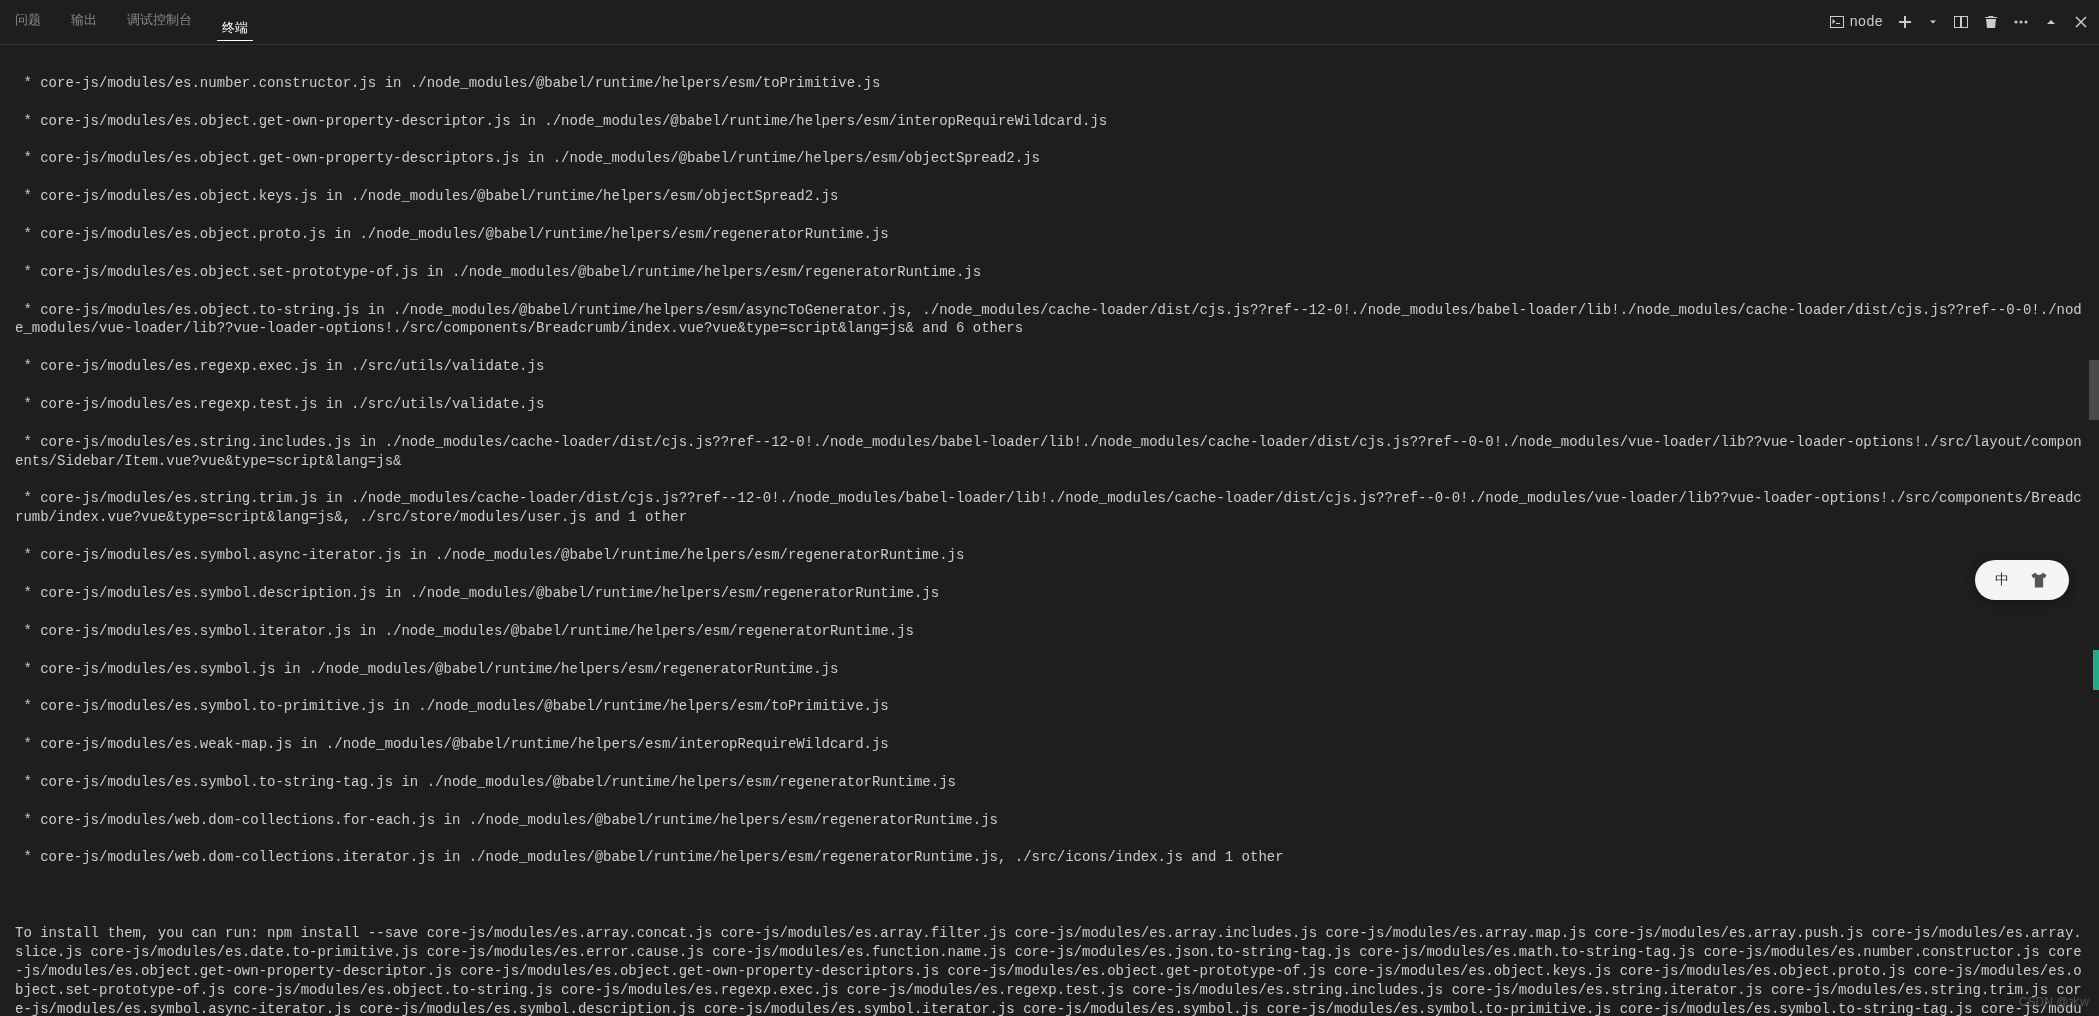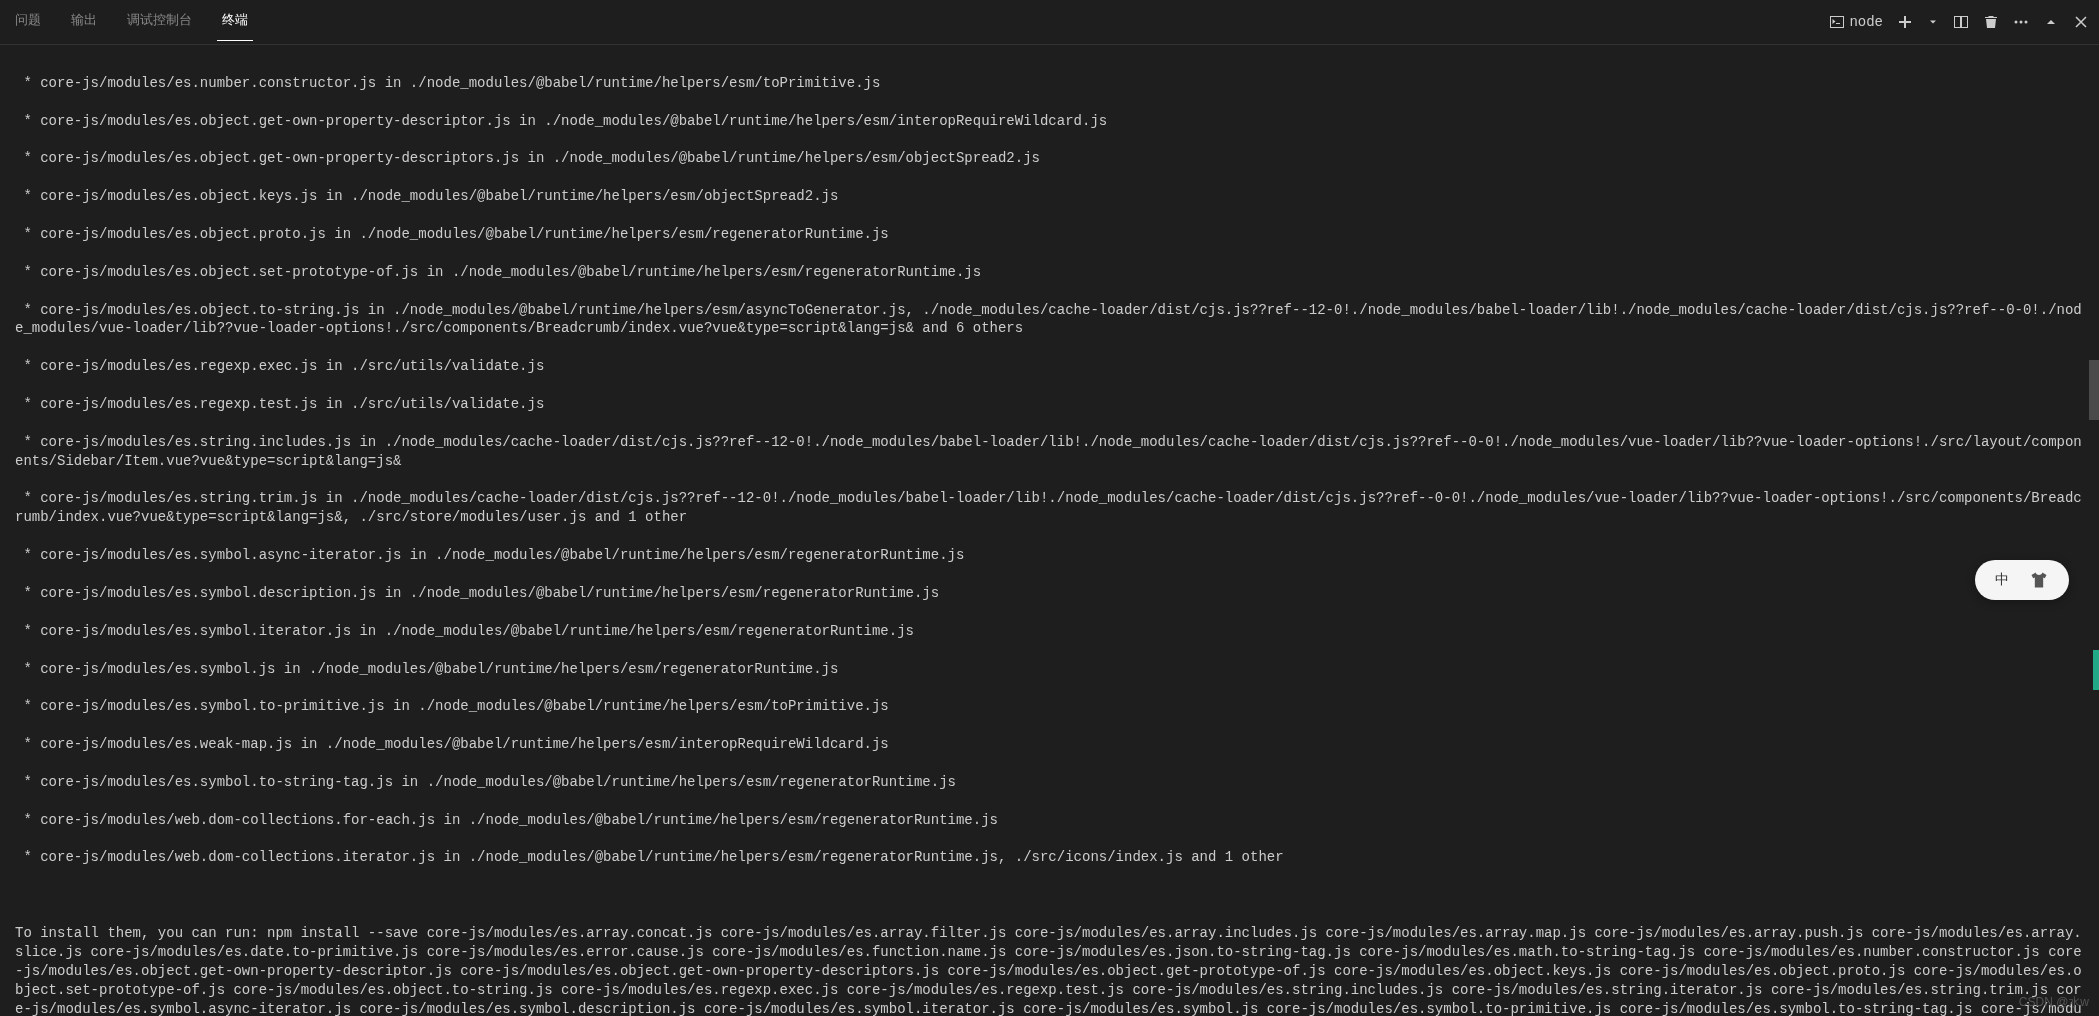--- a/index.html
+++ b/index.html
@@ -21,21 +21,21 @@
   border-bottom: 1px solid #333;
 }
 .tabs { display: flex; gap: 20px; flex: 1; }
 .tab {
   color: #888;
   padding: 8px 5px;
   cursor: pointer;
   font-family: "Microsoft YaHei", sans-serif;
   font-size: 13px;
 }
-.tab.active { color: #fff; border-bottom: 1px solid #fff; }
+.tab.active { color: #fff; border-bottom: 1px solid #fff; margin-top: 8px; }
 .toolbar-right {
   display: flex;
   align-items: center;
   gap: 14px;
   color: #ccc;
 }
 .toolbar-item { display: flex; align-items: center; gap: 4px; cursor: pointer; }
 .icon { display: inline-flex; align-items: center; justify-content: center; }
 .terminal {
   padding: 10px 15px;

